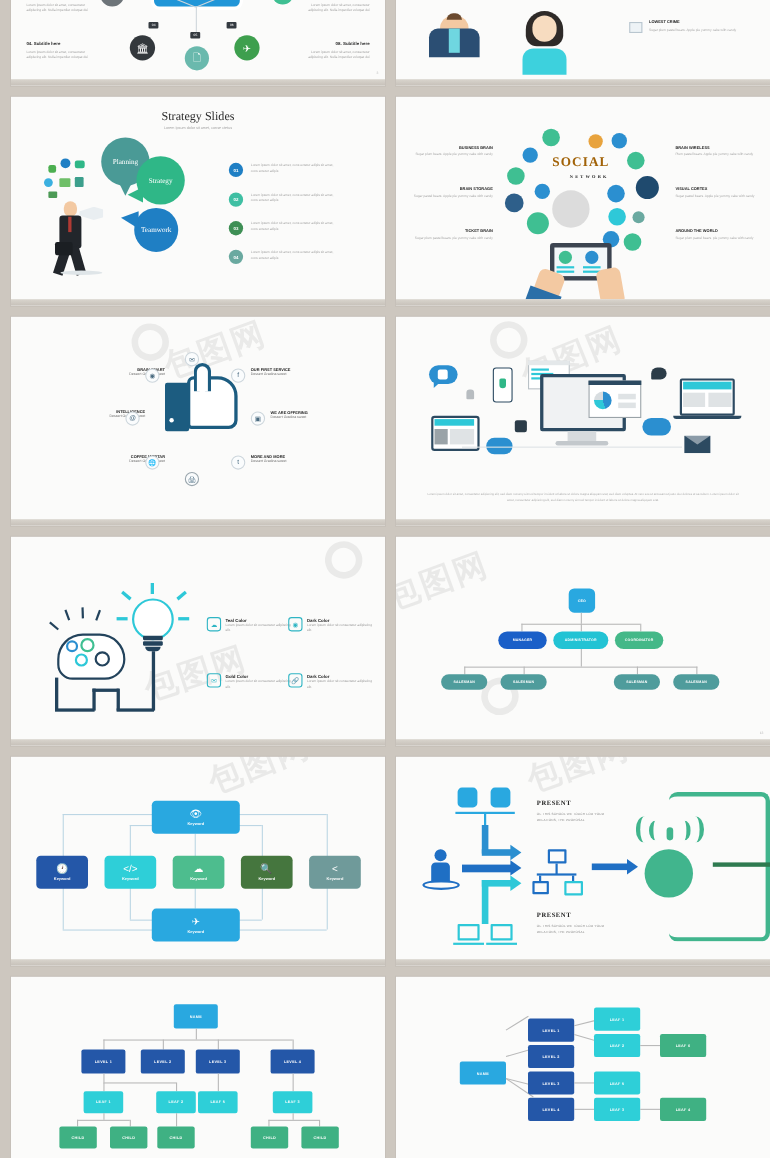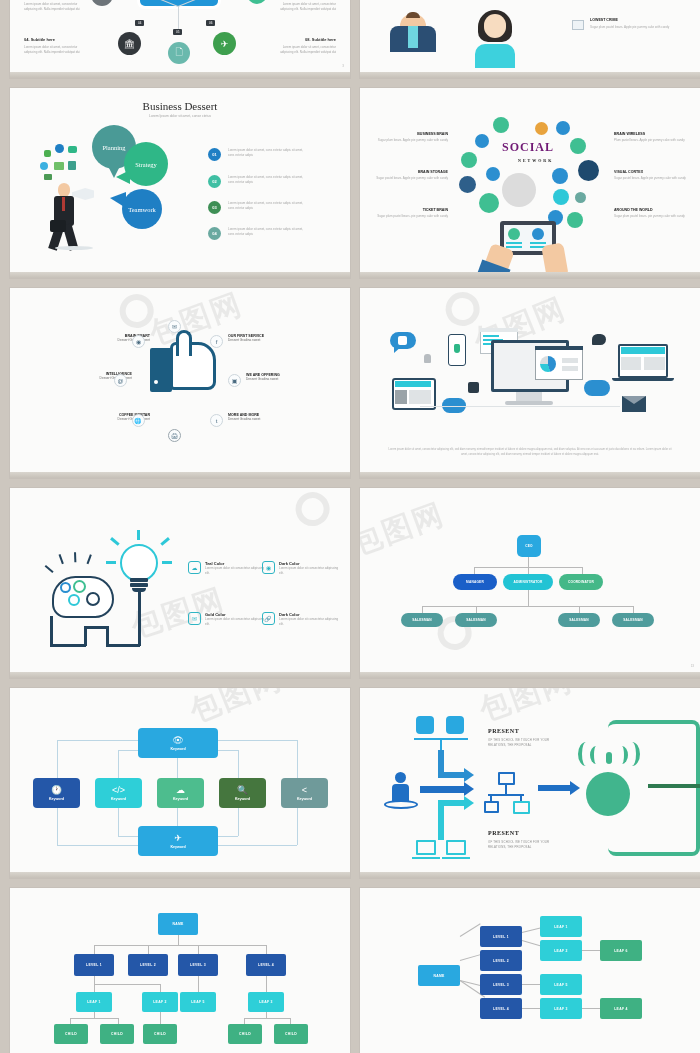--- a/index.html
+++ b/index.html
@@ -54,21 +54,21 @@
   .s-c .sub{position:absolute;left:0;right:0;top:26px;text-align:center;font-size:3.4px;color:#a5a5a5;}
   .s-c .bubble{position:absolute;border-radius:50%;display:flex;align-items:center;justify-content:center;
     font-family:"Liberation Serif",serif;color:#fff;font-size:6.5px;}
   .s-c .tail{position:absolute;width:0;height:0;}
   .s-c .num{position:absolute;width:13px;height:13px;border-radius:50%;display:flex;align-items:center;
     justify-content:center;color:#fff;font-size:4px;font-weight:bold;}
   .s-c .ntx{position:absolute;font-size:3px;color:#a6a6a6;line-height:1.6;width:82px;}
 
   
   .s-d .bighd{position:absolute;font-family:"Liberation Serif",serif;font-weight:bold;font-size:12px;
-    letter-spacing:1px;color:#701a75;}
+    letter-spacing:1px;color:#a16207;}
   .s-d .subhd{position:absolute;font-family:"Liberation Serif",serif;font-weight:bold;font-size:4px;
     letter-spacing:2px;color:#1b1b1b;}
   .s-d .bl{position:absolute;width:72px;}
   .s-d .bl .h{font-size:3.6px;font-weight:bold;color:#222;margin-bottom:2px;}
   .s-d .bl .t{font-size:3px;color:#a8a8a8;line-height:1.7;}
   .s-d .av{position:absolute;border-radius:50%;}
   .s-d .globe{position:absolute;border-radius:50%;background:#dcdcdc;}
   .s-d .tab{position:absolute;background:#3c4450;border-radius:3px;}
 
   
@@ -166,21 +166,21 @@
 
       <div style="position:absolute;left:212px;top:20px;width:12px;height:10px;border:1px solid #b9c6cf;background:#eef3f6;"></div>
       <div style="position:absolute;left:230px;top:18px;font-size:3.6px;font-weight:bold;color:#222;">LOWEST CRIME</div>
       <div style="position:absolute;left:230px;top:25px;width:100px;font-size:3px;color:#a9a9a9;line-height:1.7;">Sugar plum pastel bears. Apple pie yummy cake with candy</div>
     </div>
     <div class="shelf"></div>
   </div>
 
   <div class="slide s-c">
     <div class="inner">
-      <div class="title ttl-serif">Business Dessert</div>
+      <div class="title ttl-serif">Strategy Slides</div>
       <div class="sub">Lorem Ipsum dolor sit amet, conse ctetus</div>
 
       <div class="bubble" style="left:82px;top:37px;width:44px;height:44px;background:#4a9a96;">Planning</div>
       <div class="tail" style="left:98px;top:78px;border-left:6px solid transparent;border-right:6px solid transparent;border-top:12px solid #4a9a96;"></div>
 
       <div class="bubble" style="left:114px;top:54px;width:44px;height:44px;background:#2fb787;">Strategy</div>
       <div class="tail" style="left:106px;top:82px;border-top:7px solid transparent;border-bottom:7px solid transparent;border-right:14px solid #2fb787;"></div>
 
       <div class="bubble" style="left:112px;top:101px;width:40px;height:40px;background:#1f7fc4;">Teamwork</div>
       <div class="tail" style="left:100px;top:104px;border-top:6px solid transparent;border-bottom:10px solid transparent;border-right:16px solid #1f7fc4;"></div>

